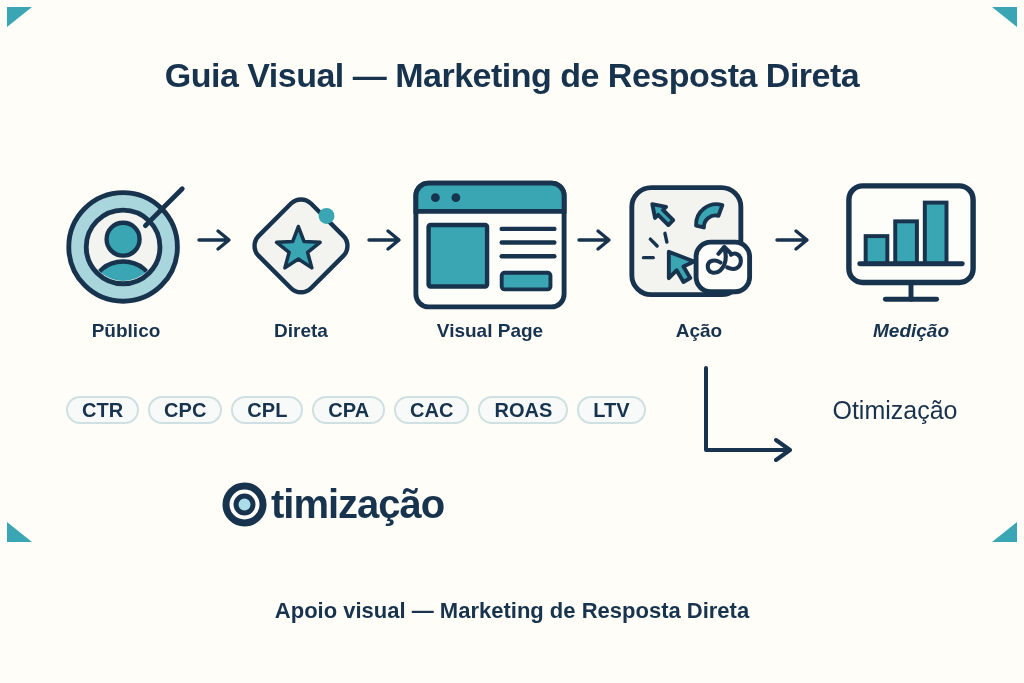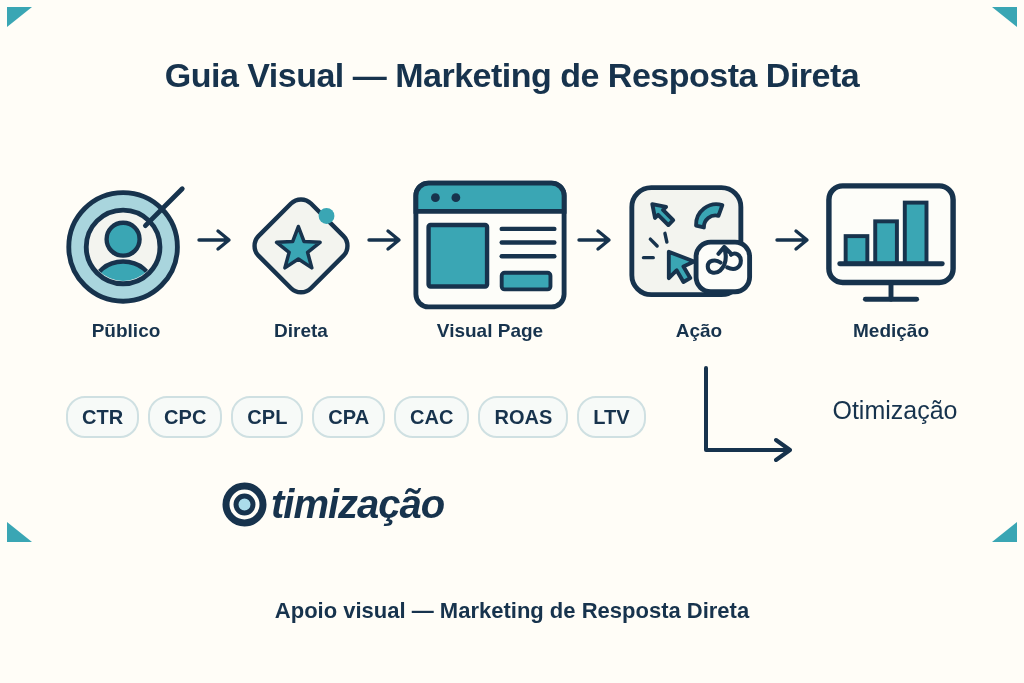--- a/index.html
+++ b/index.html
@@ -32,25 +32,25 @@
   .step-icon{height:138px;display:flex;align-items:center;justify-content:center;}
   .step-label{margin-top:6px;font-size:19px;font-weight:bold;}
 
   .flow-arrow{position:absolute;top:226px;}
 
   .chips{position:absolute;left:66px;top:396px;display:flex;gap:9px;}
   .chip{
     font-size:20px;font-weight:bold;color:var(--navy,#17334d);
     background:var(--chip-bg,#f7faf8);
     border:2px solid var(--chip-border,#cfe0e2);
-    border-radius:19px;padding:9px 14px;line-height:1;
+    border-radius:19px;padding:2px 14px;line-height:1;
   }
 
   .headline{position:absolute;left:221px;top:481px;display:flex;align-items:center;gap:3px;}
-  .headline-text{font-size:40px;font-weight:bold;letter-spacing:-1px;font-style:italic;}
+  .headline-text{font-size:40px;font-weight:bold;letter-spacing:-1px;}
 
   .elbow{position:absolute;left:692px;top:366px;}
 
   .ab-group{position:absolute;left:810px;top:394px;width:170px;text-align:center;}
   .ab-label{margin-top:2px;font-size:25px;font-weight:normal;}
   .ab-badge-text{font-family:"Liberation Sans","DejaVu Sans",sans-serif;font-weight:bold;}
 
   .caption{
     position:absolute;top:598px;left:0;right:0;text-align:center;
     font-size:22px;font-weight:bold;
@@ -157,21 +157,21 @@
     </div>
     <div class="step-label">Ação</div>
   </div>
 
   <div class="flow-arrow" style="left:774px;">
     <svg width="42" height="28" viewBox="0 0 42 28">
       <path d="M3,14 H31 M22,5 L33,14 L22,23" class="f-none s-navy rnd" stroke-width="3.4"></path>
     </svg>
   </div>
 
-  <div class="step" style="left:818px;width:146px;">
+  <div class="step" style="left:838px;width:146px;font-style:italic;">
     <div class="step-icon">
       <svg width="138" height="130" viewBox="0 0 140 130">
         <rect x="7" y="5" width="126" height="98" rx="14" class="f-white s-navy" stroke-width="5.5"></rect>
         <rect x="24" y="56" width="22" height="28" class="f-teal s-navy" stroke-width="4"></rect>
         <rect x="54" y="41" width="22" height="43" class="f-teal s-navy" stroke-width="4"></rect>
         <rect x="84" y="22" width="22" height="62" class="f-teal s-navy" stroke-width="4"></rect>
         <line x1="18" y1="84" x2="122" y2="84" class="s-navy rnd" stroke-width="5"></line>
         <line x1="70" y1="103" x2="70" y2="120" class="s-navy rnd" stroke-width="5"></line>
         <line x1="44" y1="120" x2="96" y2="120" class="s-navy rnd" stroke-width="5"></line>
       </svg>

